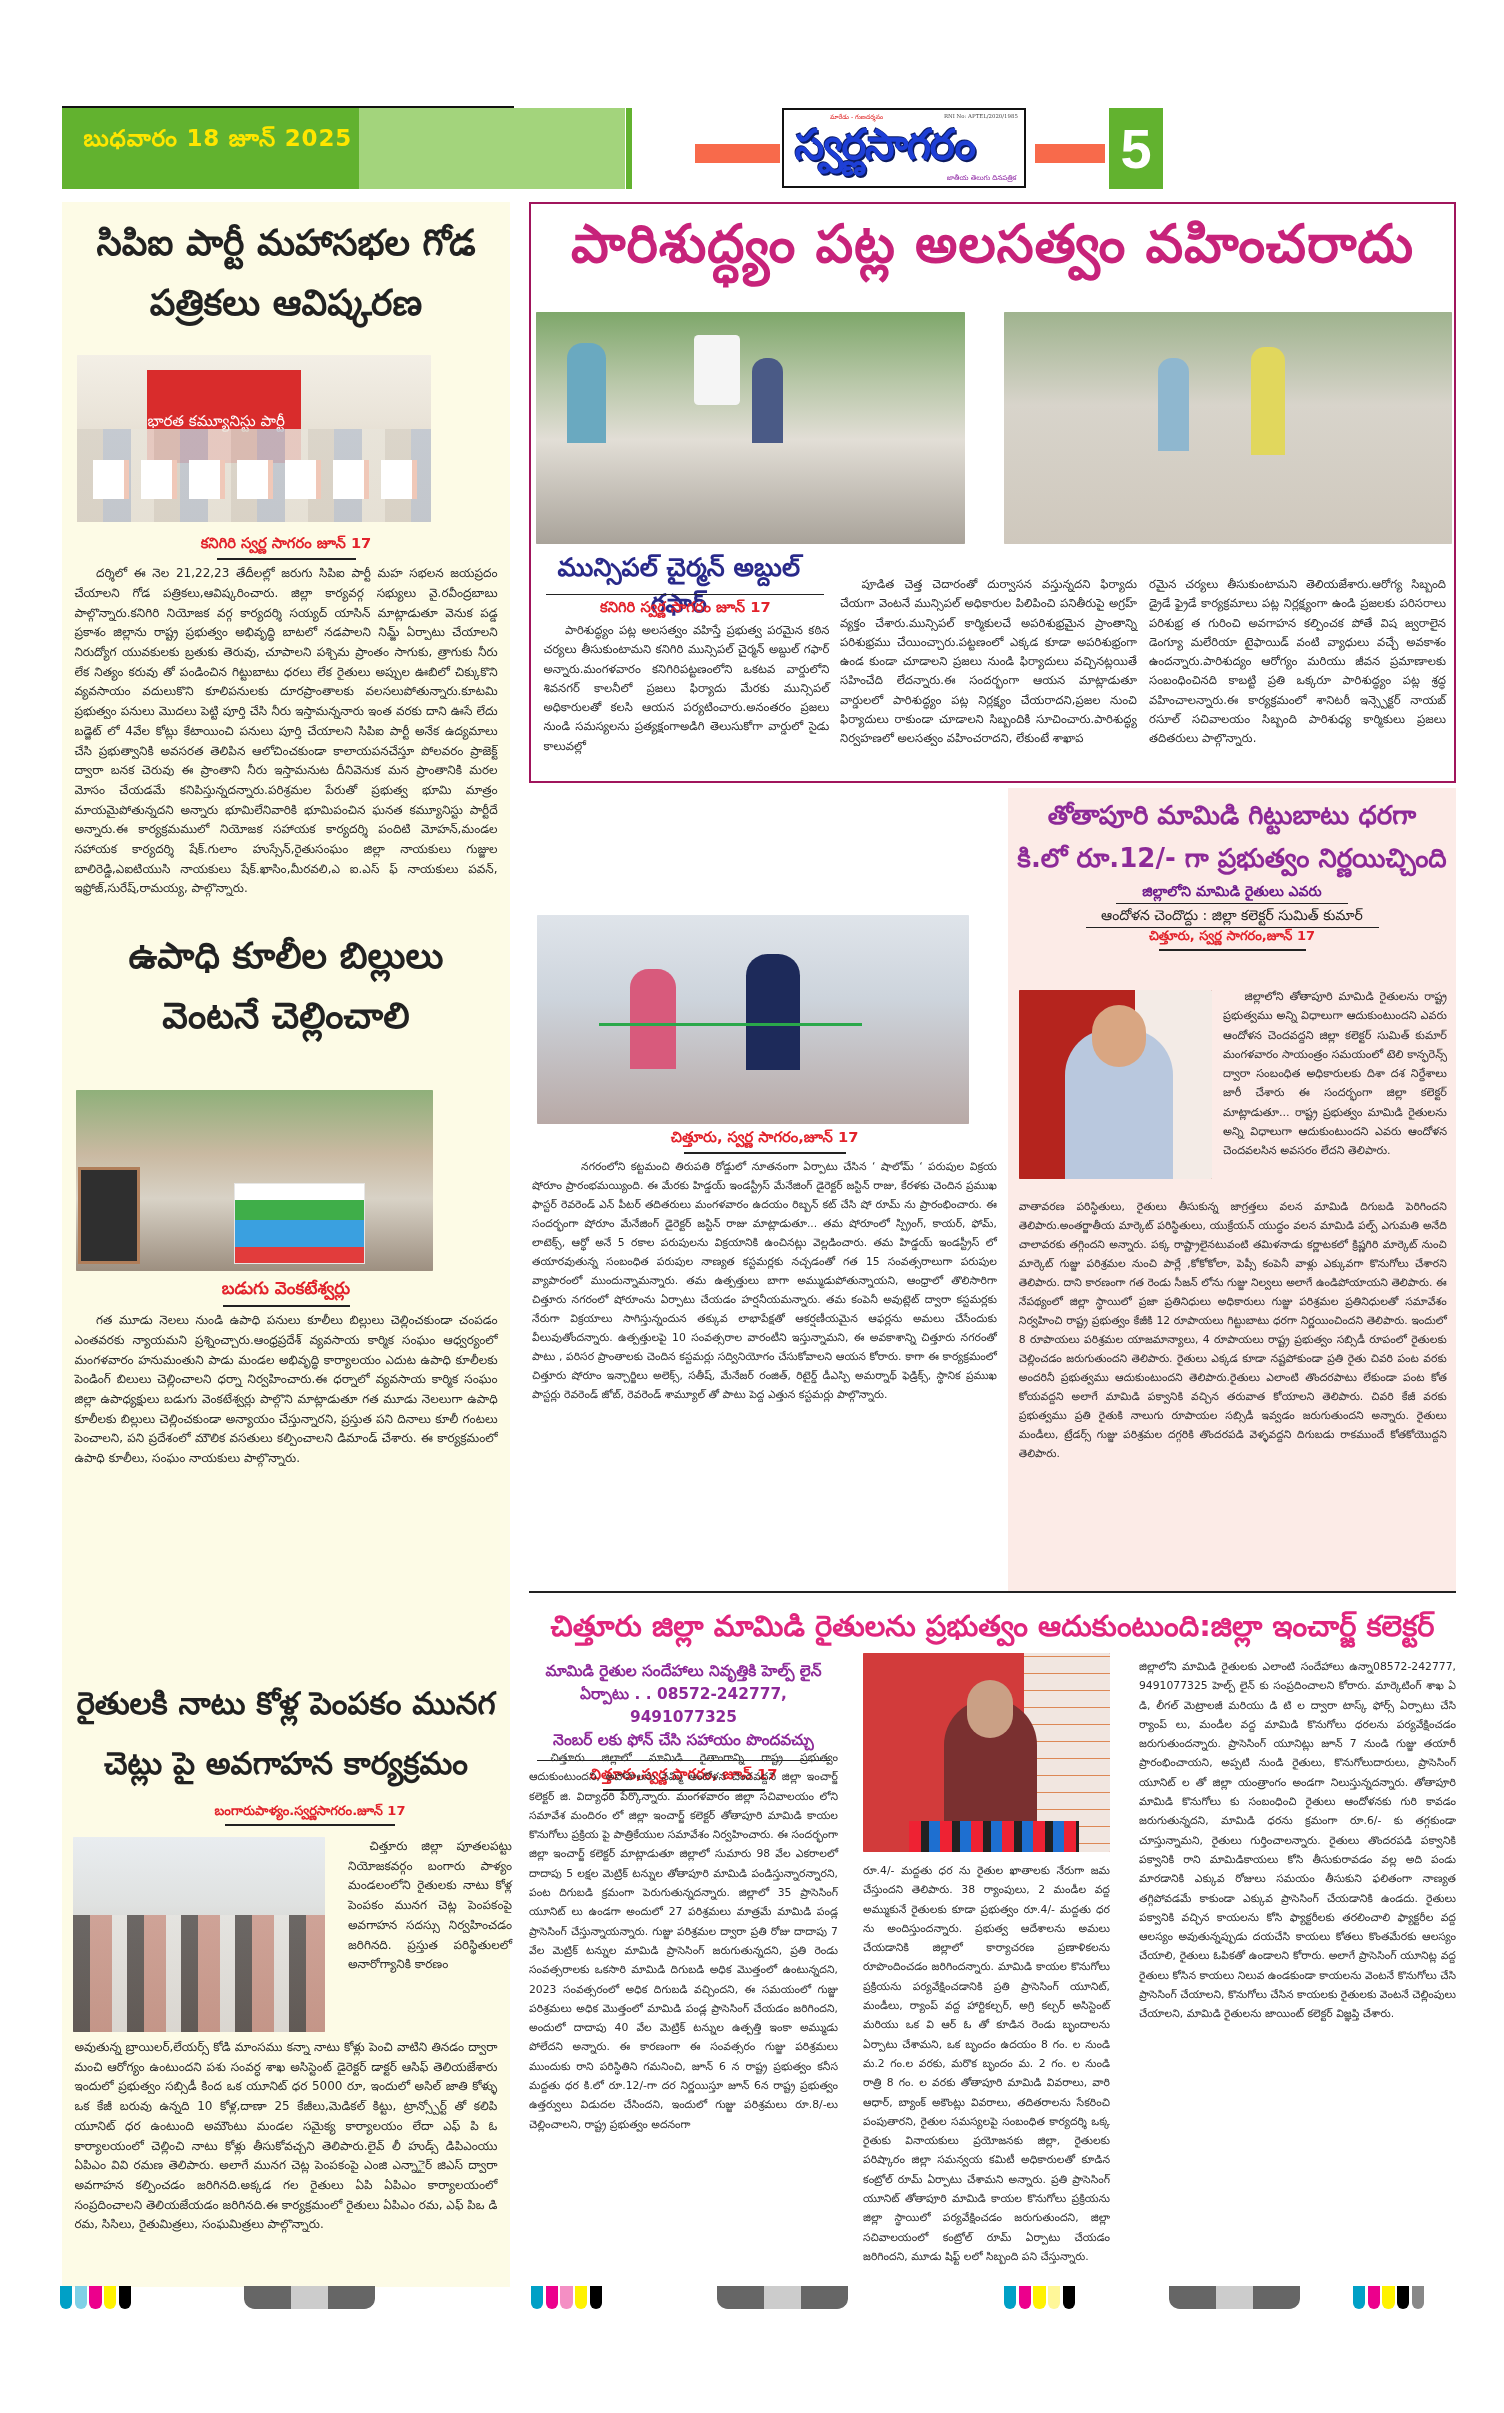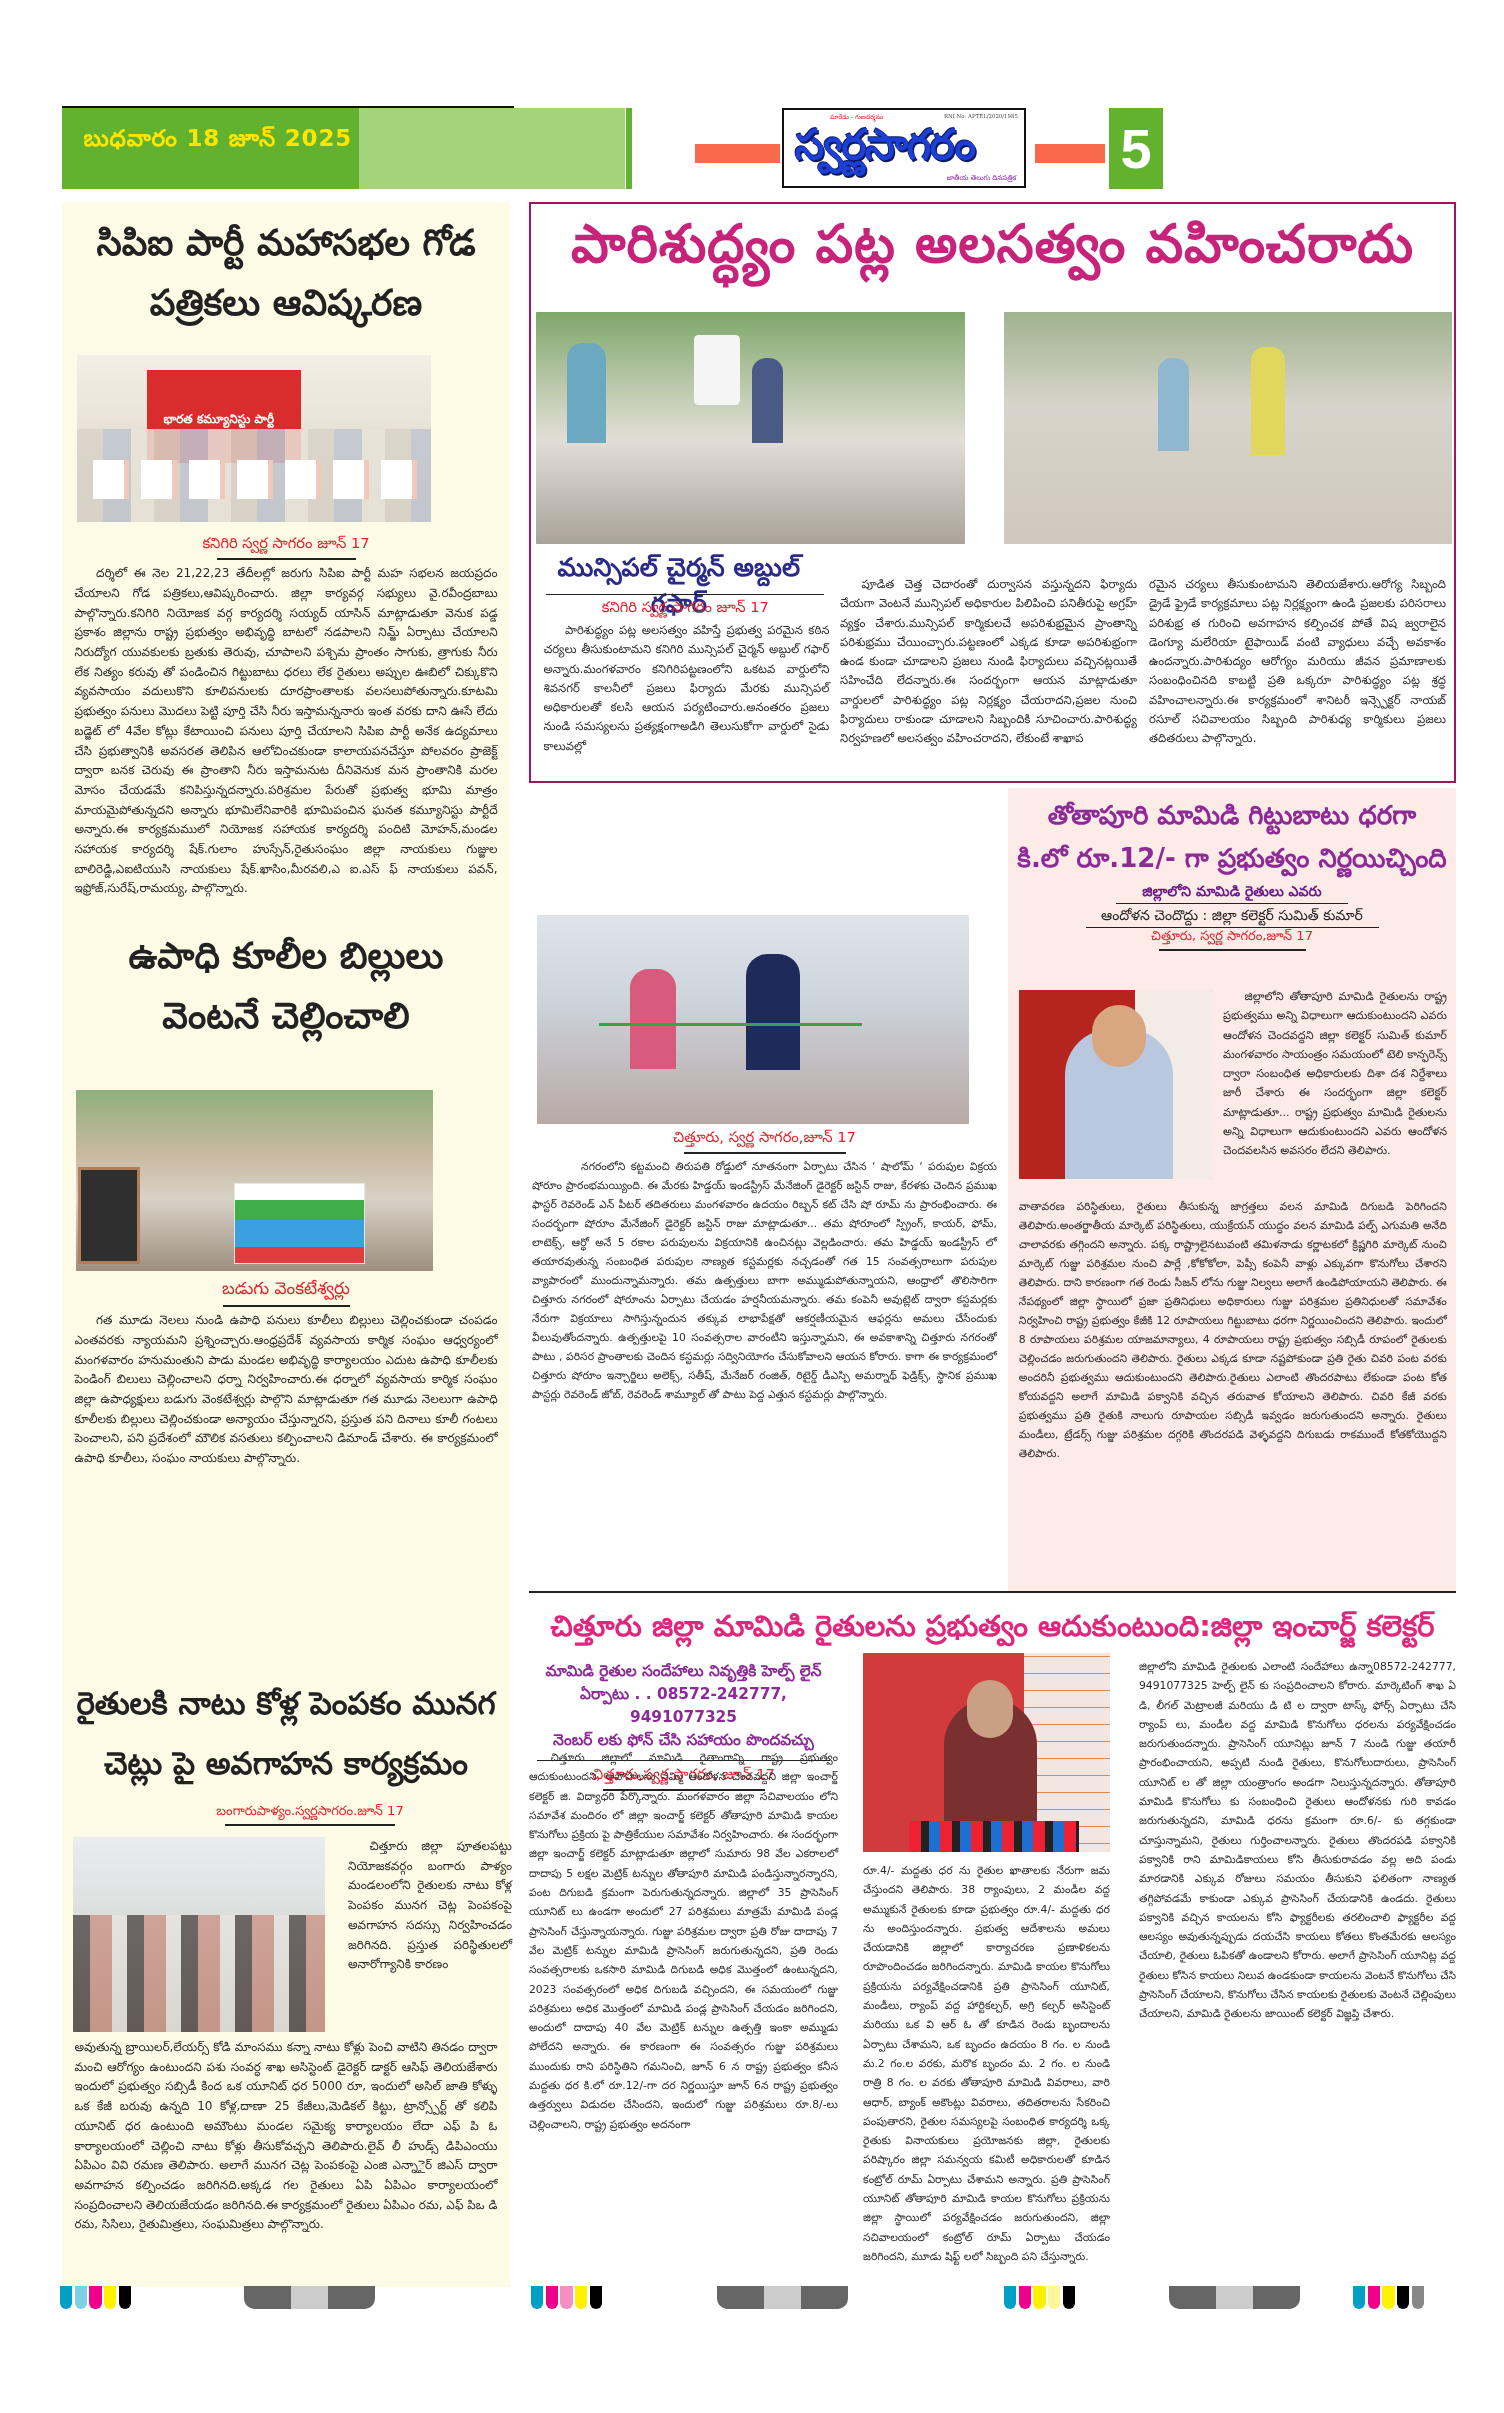--- a/index.html
+++ b/index.html
@@ -20,21 +20,21 @@
   .logo .rni { position: absolute; right: 6.2px; top: 3.1px; font-size: 5.4px; color: #444; font-family: "DejaVu Serif", serif; }
   .logo .name { position: absolute; left: 10.8px; top: 10.8px; font-size: 42px; font-weight: bold; color: #1e3fd6; letter-spacing: -1.5px;
                 text-shadow: 1.5px 1.5px 0 #0b1a60, -0.8px -0.8px 0 #0b1a60; font-family: "DejaVu Serif", serif; }
   .logo .tagline-bot { position: absolute; right: 7.7px; bottom: 3.1px; font-size: 7px; color: #8a1fa0; }
   .mast .page-no { position: absolute; left: 1109px; top: 14.7px; width: 54px; height: 81px; background: #62b22f; color: #fff;
                    font-size: 56px; font-weight: bold; text-align: center; line-height: 81px; font-family: "Liberation Sans", sans-serif; }
 
   
   .left-col { position: absolute; left: 62px; top: 202px; width: 448px; height: 2085px; background: #fdfbe6; }
   .h-big { font-weight: bold; color: #222; text-align: center; font-size: 36px; line-height: 60px; }
-  .dateline { text-align: center; color: #e2222b; font-size: 14.7px; font-weight: normal; }
+  .dateline { text-align: center; color: #e2222b; font-size: 14.7px; font-weight: bold; }
   .dateline-rule { margin: 3.1px auto 0; height: 1.5px; background: #222; }
   .body-text { font-size: 12px; line-height: 19.7px; color: #2a2a2a; text-align: justify; text-indent: 21.6px; }
   .photo { position: relative; overflow: hidden; }
 
   
   .sanitation { position: absolute; left: 529px; top: 202px; width: 927px; height: 581px; border: 2.3px solid #a0155c; background: #fff; }
   .sanitation .headline { position: absolute; left: 0; top: 9.3px; width: 100%; text-align: center; color: #c7237a; font-size: 53px; font-weight: bold; letter-spacing: 0.8px; }
   .sanitation .subhead { position: absolute; left: 10.8px; top: 348px; width: 274px; color: #2a2a8a; font-size: 25.5px; font-weight: bold; text-align: center; }
 
   .shalom { position: absolute; left: 529px; top: 788px; width: 471px; height: 633px; }
@@ -46,21 +46,21 @@
   .hr-main { position: absolute; left: 529px; top: 1591px; width: 927px; height: 1.5px; background: #222; }
 
   .collector { position: absolute; left: 529px; top: 1603px; width: 927px; height: 641px; }
   .collector .headline { color: #e0277e; font-size: 29px; font-weight: bold; text-align: center; line-height: 46px; }
   .helpline { color: #8d2a98; font-size: 15.4px; font-weight: bold; text-align: center; line-height: 23px; }
 
   
   .img { position: absolute; border-radius: 0.8px; }
   .img-cpi { background: linear-gradient(180deg,#f3efe6 0%, #e9e3d8 40%, #d8c9b6 100%); }
   .img-cpi .banner { position: absolute; left: 70px; top: 15.4px; width: 154px; height: 93px; background: #d92c2c; }
-  .img-cpi .banner span { position: absolute; left: 16px; top: 42px; font-size: 12px; color: #fff; font-weight: bold; }
+  .img-cpi .banner span { position: absolute; left: 0; top: 42px; font-size: 15px; color: #fff; font-weight: normal; }
   .img-cpi .people { position: absolute; left: 0; bottom: 0; width: 100%; height: 93px; background: repeating-linear-gradient(90deg,#d9d3c8 0 26px,#bfc6d0 26px 54px,#e8e4da 54px 77px); opacity: .85; }
   .img-cpi .papers { position: absolute; left: 15.4px; bottom: 23px; width: 324px; height: 39px; background: repeating-linear-gradient(90deg,#fff 0 31px,#f0c8b8 31px 36px,transparent 36px 48px); }
 
   .img-protest { background: linear-gradient(180deg,#8fb07a 0%,#c9b9a1 35%,#d8d2c6 60%,#9d8f80 100%); }
   .img-protest .banner { position: absolute; left: 158px; top: 93px; width: 131px; height: 81px; background: linear-gradient(180deg,#ffffff 0 20%,#3fae49 20% 45%,#3aa0e0 45% 80%,#e23c3c 80%); border: 1.5px solid #e6e6e6; }
   .img-protest .plaque { position: absolute; left: 1.5px; top: 77px; width: 62px; height: 97px; background: #2f2f2f; border: 3.1px solid #b07e5a; }
 
   .img-san1 { background: linear-gradient(180deg,#7ea76a 0%,#b8c7a8 30%,#e2ded6 55%,#a9a39a 100%); }
   .img-san1 .tank { position: absolute; left: 158px; top: 23px; width: 46px; height: 70px; background: #f5f5f5; border-radius: 4.6px; }
   .img-san1 .p1 { position: absolute; left: 31px; top: 31px; width: 39px; height: 100px; background: #6aa9c0; border-radius: 15.4px 15.4px 0 0; }

